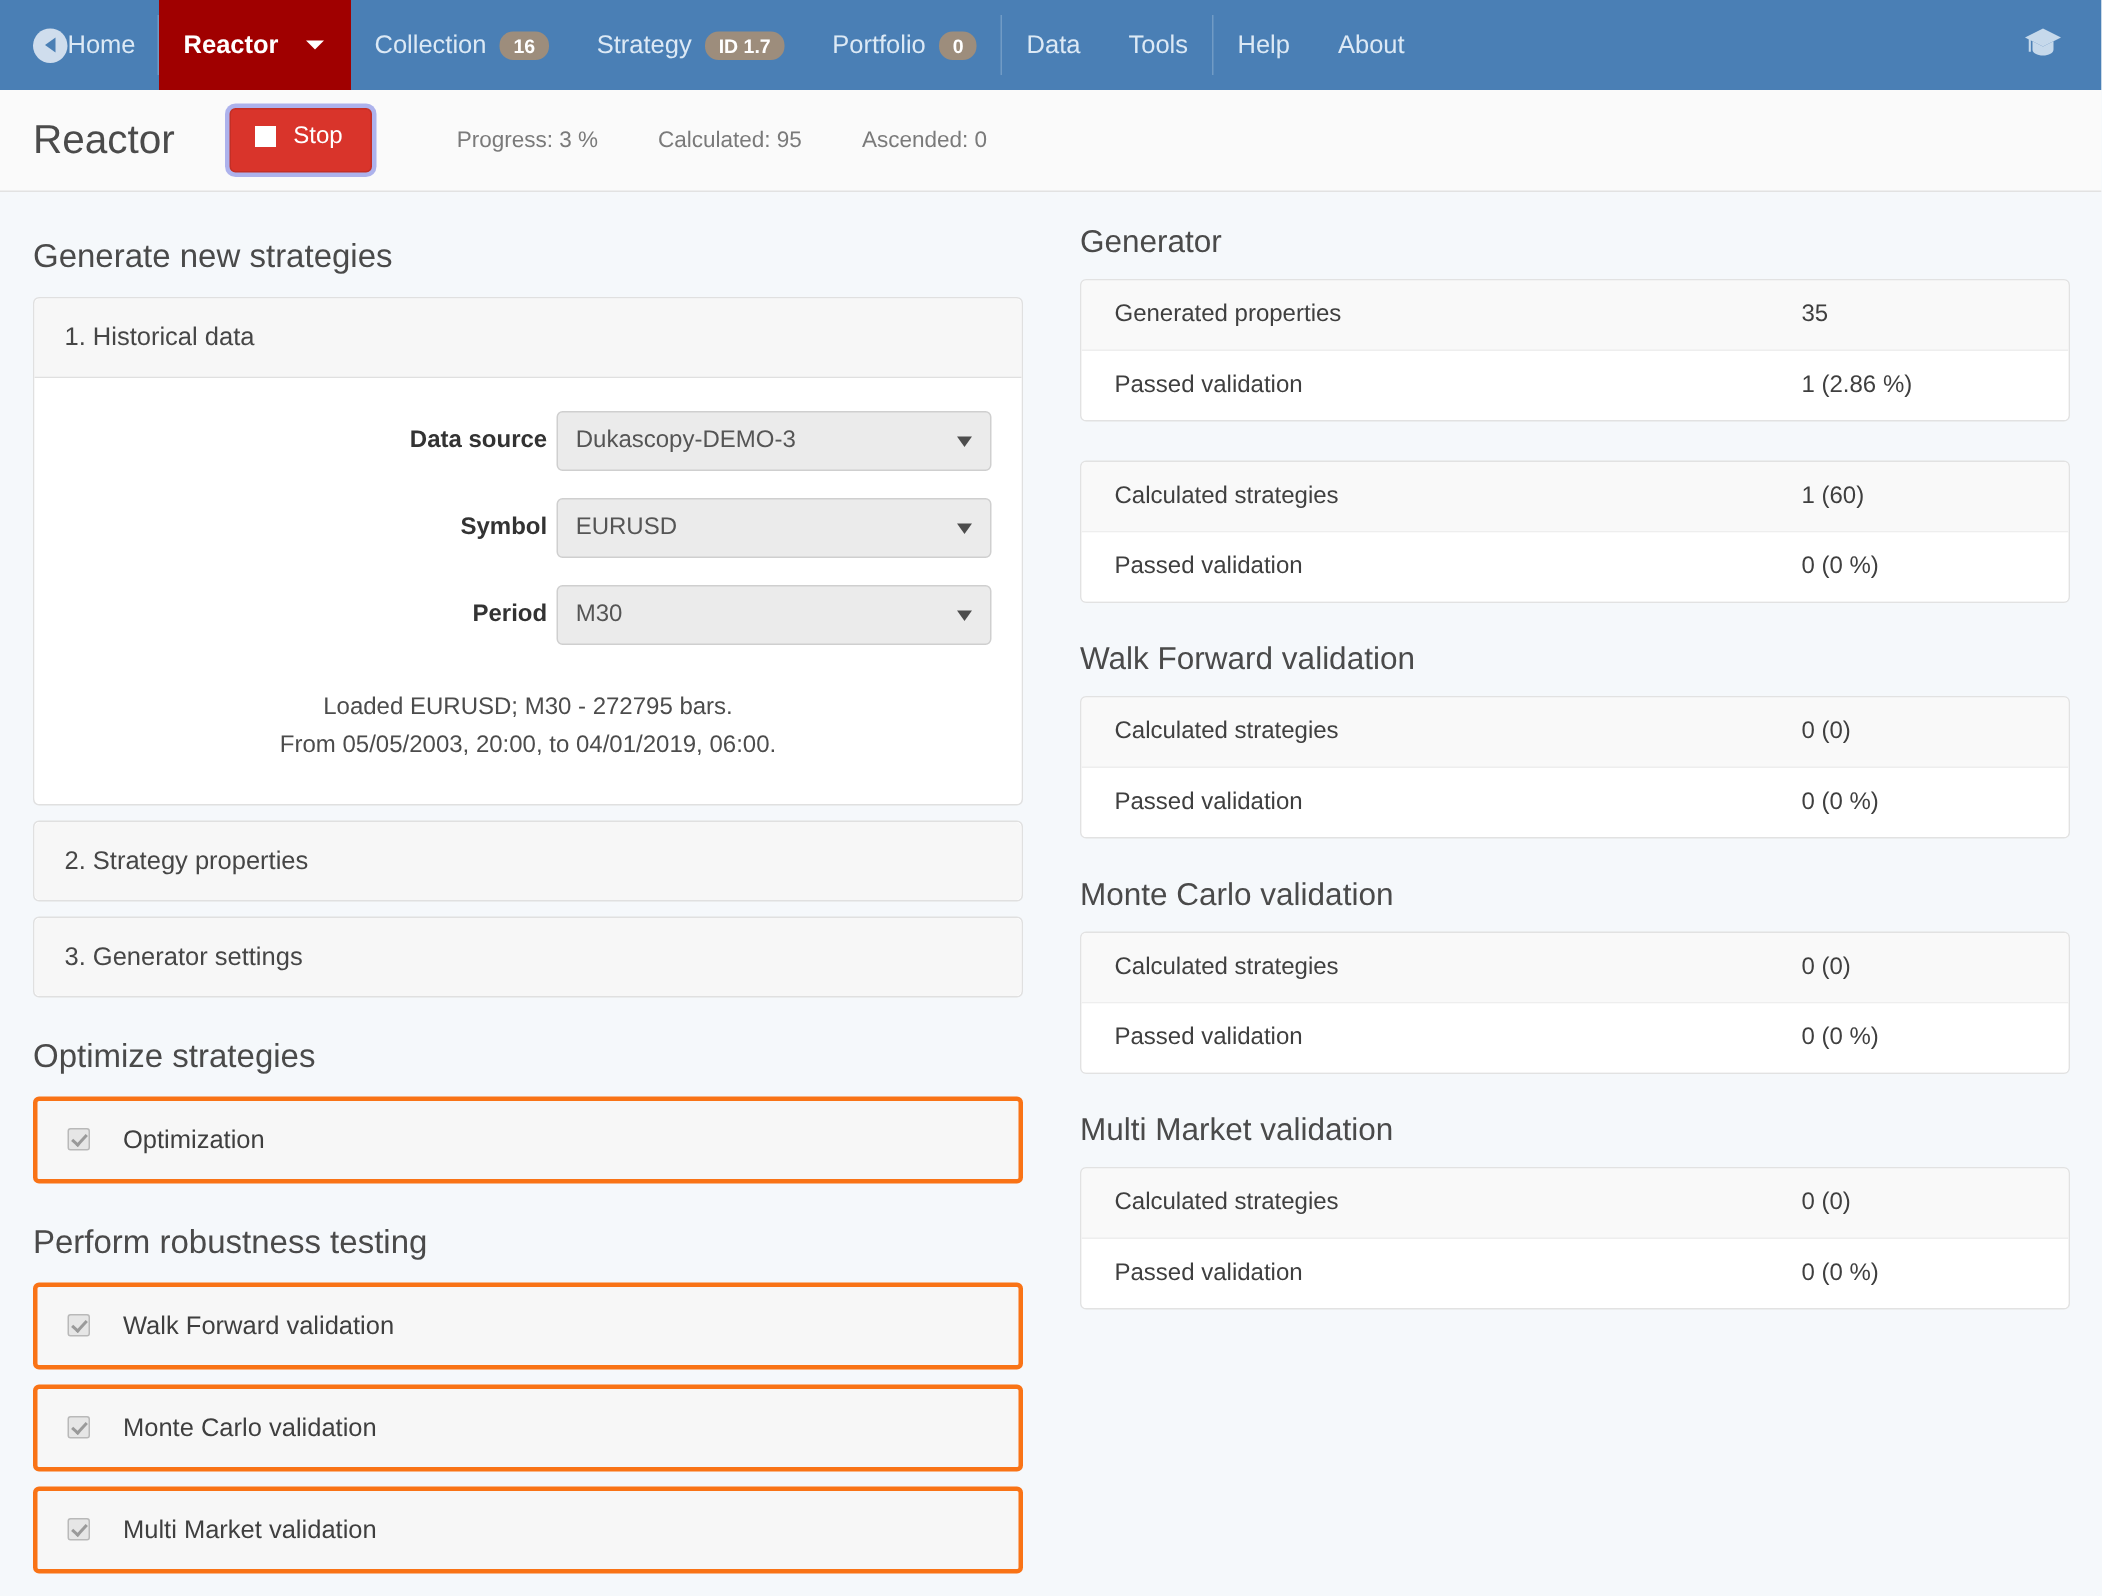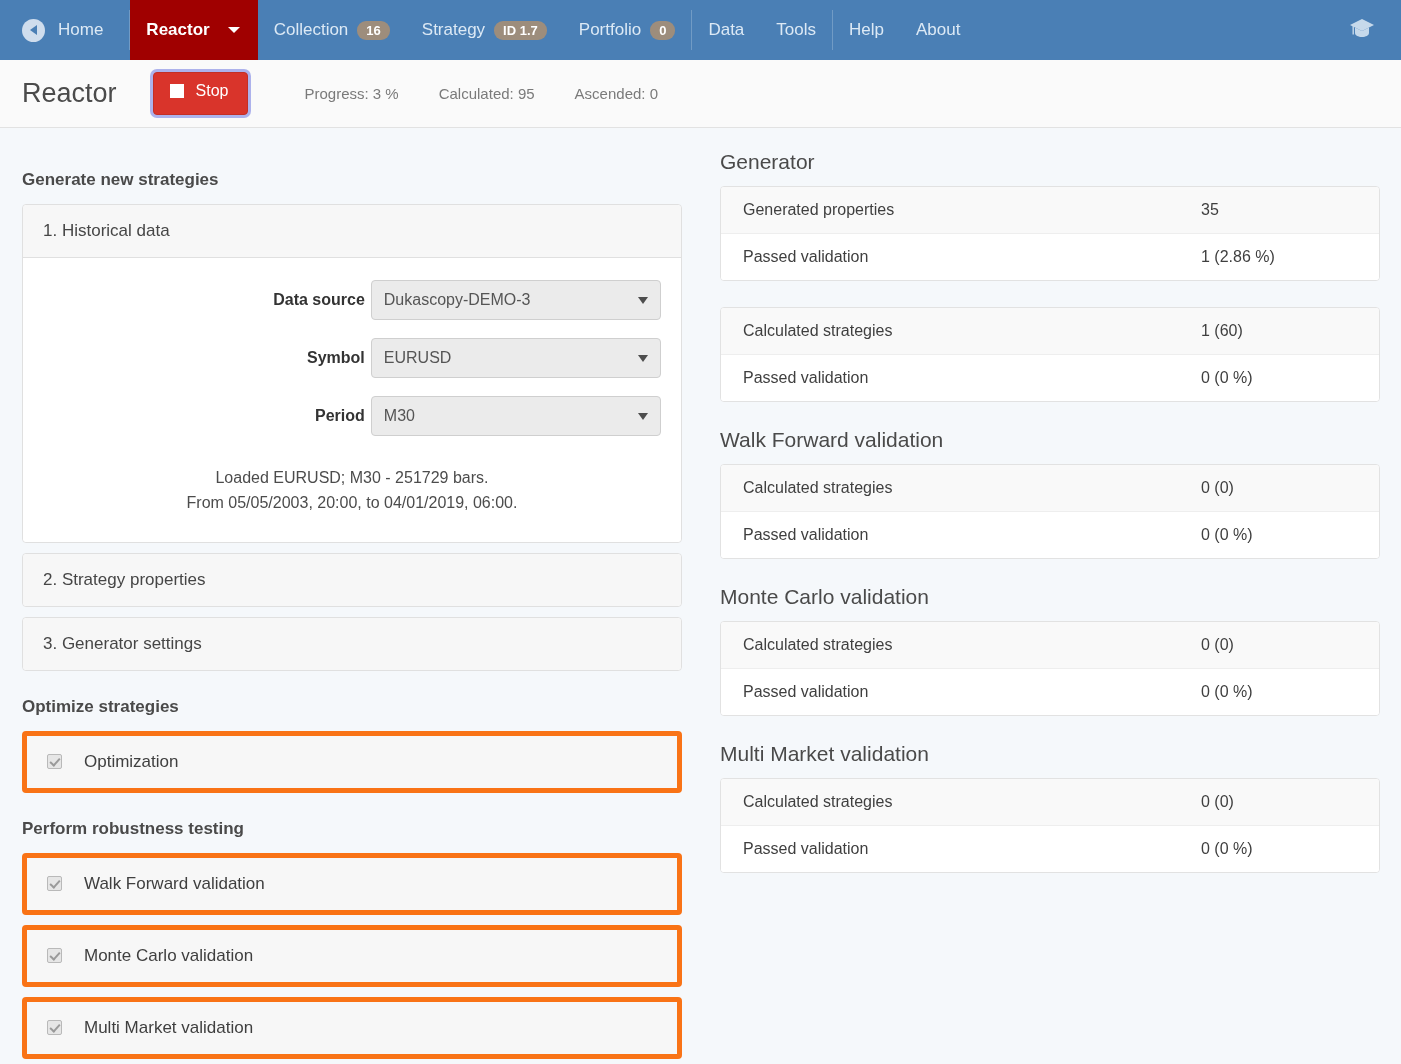--- a/index.html
+++ b/index.html
@@ -24,21 +24,21 @@
     margin: 10px 0;
   }
   .nav-item {
     display: flex; align-items: center;
     padding: 0 16px;
     color: #dce9f5;
     font-size: 17px;
     white-space: nowrap;
     cursor: pointer;
   }
-  .nav-item.home { padding-left: 22px; padding-right: 26px; gap: 13px; }
+  .nav-item.home { padding-left: 22px; padding-right: 15px; }
   .nav-item.active {
     background: #a00000;
     color: #ffffff;
     font-weight: bold;
     padding-right: 10px;
   }
   .nav-caret-box {
     display:flex; align-items:center;
     background:#a00000; padding: 0 18px 0 8px; cursor:pointer;
   }
@@ -110,22 +110,22 @@
   
   .main {
     display: flex;
     padding: 22px 22px 0 22px;
     gap: 38px;
   }
   .col-left { width: 660px; flex: none; }
   .col-right { width: 660px; flex: none; }
 
   .section-title {
-    font-size: 17px; color: #4a4a4a; font-weight: bold;
-    margin: 20px 0 14px 0;
+    font-size: 22px; color: #4a4a4a; font-weight: normal;
+    margin: 8px 0 14px 0;
   }
   .section-title.rt { margin-top: 2px; }
 
   
   .panel {
     border: 1px solid #e0e0e0;
     border-radius: 4px;
     background: #ffffff;
     margin-bottom: 10px;
   }
@@ -167,21 +167,21 @@
   }
   .loaded-info {
     text-align: center;
     font-size: 16px; color: #4c4c4c;
     line-height: 1.55;
     margin-top: 30px;
   }
 
   
   .check-row {
-    border: 5px solid #f97316;
+    border: 3px solid #f97316;
     border-radius: 4px;
     background: #f7f7f7;
     padding: 16px 20px;
     margin-bottom: 10px;
     display: flex; align-items: center; gap: 22px;
     cursor: pointer;
   }
   .cbox {
     width: 15px; height: 15px;
     border: 1px solid #b9b9b9;
@@ -310,21 +310,21 @@
 
         <div class="form-row">
           <div class="form-label">Period</div>
           <div class="form-select">
             <span>M30</span>
             <span class="sel-caret"></span>
           </div>
         </div>
 
         <div class="loaded-info">
-          <div>Loaded EURUSD; M30 - 251729 bars.</div>
+          <div>Loaded EURUSD; M30 - 272795 bars.</div>
           <div>From 05/05/2003, 20:00, to 04/01/2019, 06:00.</div>
         </div>
       </div>
     </div>
 
     <div class="panel collapsed">
       <div class="panel-head">2. Strategy properties</div>
     </div>
 
     <div class="panel collapsed">

